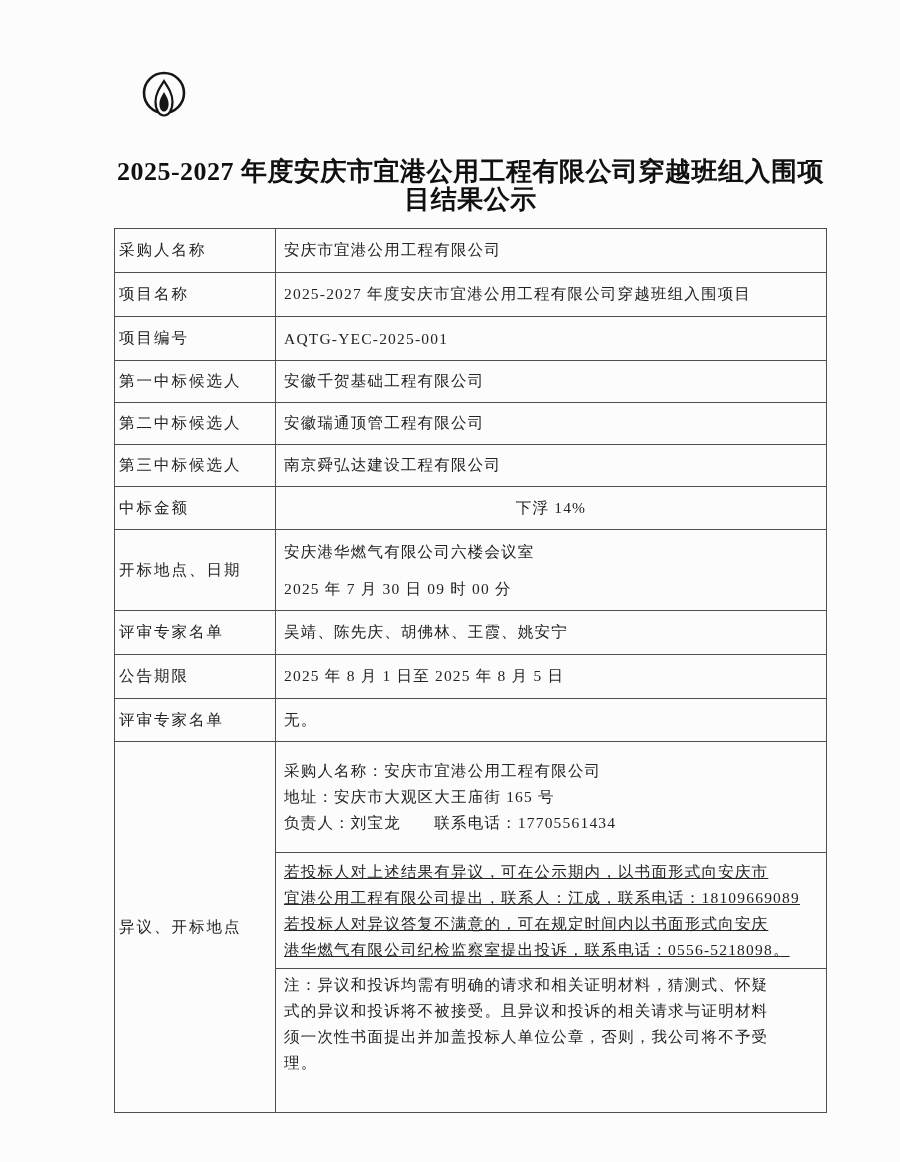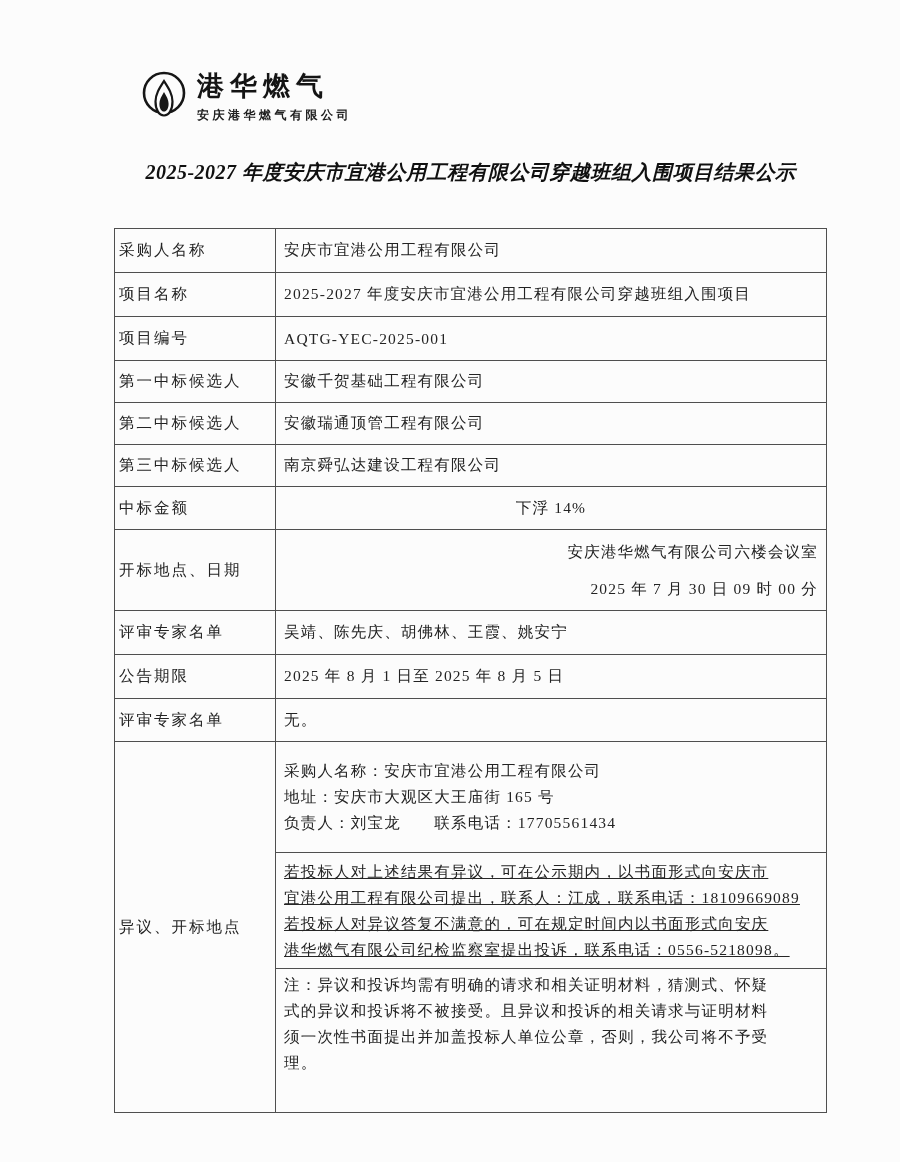--- a/index.html
+++ b/index.html
@@ -27,22 +27,22 @@
   }
   .company{
     font-family:"Liberation Sans","DejaVu Sans",sans-serif;
     font-weight:600;font-size:12px;line-height:1;
     letter-spacing:3.5px;color:#202020;margin-top:9px;
   }
   
   .title{
     position:absolute;left:114px;top:158px;width:713px;
     margin:0;text-align:center;
-    font-size:20px;font-weight:bold;letter-spacing:0.5px;
-    color:#101010;line-height:28px;font-style:italic;
+    font-size:26px;font-weight:bold;letter-spacing:0.5px;
+    color:#101010;line-height:28px;
   }
   
   table.notice{
     position:absolute;left:114px;top:228px;width:713px;
     border-collapse:collapse;table-layout:fixed;
   }
   table.notice td{
     border:1px solid #4f4f4f;
     vertical-align:middle;
     font-size:15.5px;color:#232323;
@@ -51,41 +51,37 @@
     letter-spacing:2px;
     padding:0 4px;
   }
   td.val{
     text-align:left;
     letter-spacing:1.2px;
     padding:3px 8px 3px 8px;
   }
   td.val.center{text-align:center;padding-left:4px;padding-right:4px;}
   .line{white-space:nowrap;line-height:26px;}
-  tr.rh-d .line{line-height:37px;text-align:right;}
+  tr.rh-d .line{line-height:37px;}
   tr.rh-a{height:44px;} tr.rh-b{height:42px;} tr.rh-c{height:43px;}
   tr.rh-d{height:75px;}
   tr.rh-s1{height:111px;} tr.rh-s2{height:116px;text-decoration:underline;} tr.rh-s3{height:144px;}
   tr.rh-s3 td.val{vertical-align:top;}
 </style>
 </head>
 <body>
 
 <div class="page">
 
   <div class="logo">
     <svg width="48" height="52" viewBox="0 0 48 52">
       <circle cx="24" cy="23" r="20" fill="none" stroke="#161616" stroke-width="2.6"></circle>
       <path d="M24 11 C28.5 18 32.5 24 32.5 31.5 C32.5 40 28.8 45.5 24 45.5 C19.2 45.5 15.5 40 15.5 31.5 C15.5 24 19.5 18 24 11 Z" fill="#fcfcfc" stroke="#161616" stroke-width="2.2"></path>
       <path d="M24 22 C26.6 26.5 28.6 29.8 28.6 33.8 C28.6 38.6 26.6 41.6 24 41.6 C21.4 41.6 19.4 38.6 19.4 33.8 C19.4 29.8 21.4 26.5 24 22 Z" fill="#161616"></path>
     </svg>
-    <div class="logo-text">
-      <div class="brand">港华燃气</div>
-      <div class="company">安庆港华燃气有限公司</div>
-    </div>
   </div>
 
   <h1 class="title">2025-2027 年度安庆市宜港公用工程有限公司穿越班组入围项目结果公示</h1>
 
   <table class="notice">
     <colgroup>
         <col style="width:161px">
         <col>
       </colgroup>
     <tbody>

